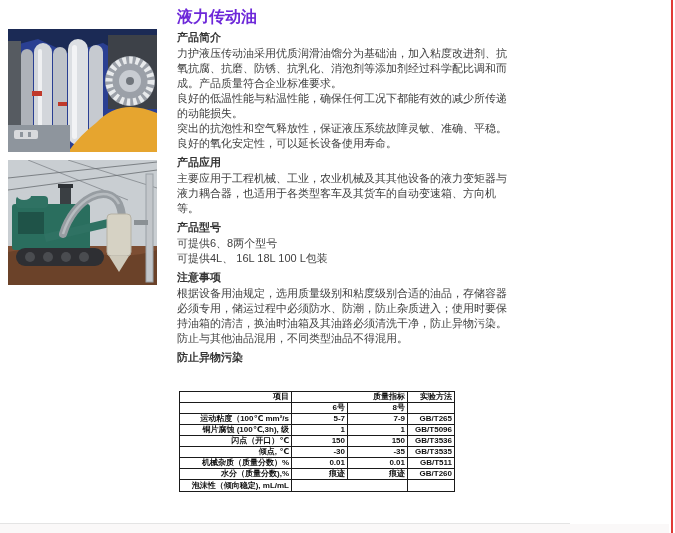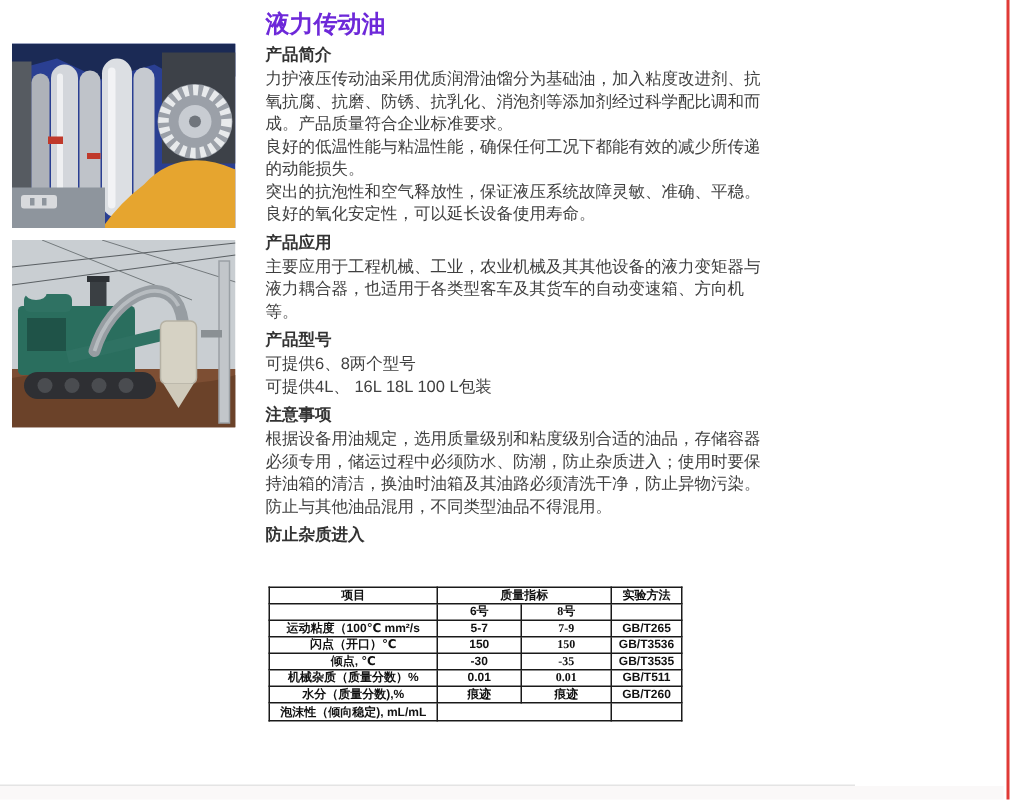--- a/index.html
+++ b/index.html
@@ -17,25 +17,25 @@
   .photo-2 { position:absolute; left:0; top:131px; }
 
   .content { position:absolute; left:177px; top:8px; width:336px; }
   .title { font-size:16px; font-weight:bold; color:#6d28d9; line-height:18px; margin:0 0 4px 0; }
   .h { font-size:11px; font-weight:bold; color:#333; line-height:13px; margin:5px 0 2px 0; }
   p.body { font-size:11px; line-height:15px; margin:0; color:#404040; }
 
   table.spec { border-collapse:collapse; margin:27px 0 0 2px; table-layout:fixed; }
   table.spec td, table.spec th {
     border:1px solid #1a1a1a; font-size:8px; font-weight:bold; color:#111;
-    padding:0 2px; height:10px; line-height:10px; text-align:center; overflow:hidden; white-space:nowrap;
+    padding:0 2px; height:10px; line-height:10px; text-align:right; overflow:hidden; white-space:nowrap;
   }
-  table.spec .c1 { width:107px; text-align:center;margin-left:20px; }
+  table.spec .c1 { width:107px; text-align:right;margin-left:20px; }
   table.spec .c2 { width:51px; }
-  table.spec .c3 { width:55px;font-family:Liberation Serif, serif; }
+  table.spec .c3 { width:55px; }
   table.spec .c4 { width:42px; }
   table.spec td.tall { height:auto; vertical-align:top; }
   table.spec td.tall div { height:11px; line-height:11px; }
 </style>
 </head>
 <body>
 
 <div class="photos">
   <svg class="photo" width="149" height="123" viewBox="0 0 149 123" xmlns="http://www.w3.org/2000/svg">
     <rect x="0" y="0" width="149" height="123" fill="#2a3f92"></rect>
@@ -105,40 +105,46 @@
   <p class="body">主要应用于工程机械、工业，农业机械及其其他设备的液力变矩器与液力耦合器，也适用于各类型客车及其货车的自动变速箱、方向机等。</p>
 
   <div class="h">产品型号</div>
   <p class="body">可提供6、8两个型号</p>
 
   <p class="body">可提供4L、 16L 18L  100 L包装</p>
 
   <div class="h">注意事项</div>
   <p class="body">根据设备用油规定，选用质量级别和粘度级别合适的油品，存储容器必须专用，储运过程中必须防水、防潮，防止杂质进入；使用时要保持油箱的清洁，换油时油箱及其油路必须清洗干净，防止异物污染。防止与其他油品混用，不同类型油品不得混用。</p>
 
-  <div class="h">防止杂质进入</div>
+  <div class="h">防止异物污染</div>
 
   <table class="spec">
     <tbody>
         <tr>
       <td class="c1">项目</td>
       <td colspan="2">质量指标</td>
       <td class="c4">实验方法</td>
     </tr>
     <tr>
       <td class="c1"></td>
       <td class="c2">6号</td>
       <td class="c3">8号</td>
       <td class="c4"></td>
     </tr>
     <tr>
       <td class="c1">运动粘度（100℃ mm²/s</td>
       <td class="c2">5-7</td>
       <td class="c3">7-9</td>
       <td class="c4">GB/T265</td>
+    </tr>
+    <tr>
+      <td class="c1">铜片腐蚀 (100℃,3h), 级</td>
+      <td class="c2">1</td>
+      <td class="c3">1</td>
+      <td class="c4">GB/T5096</td>
     </tr>
     <tr>
       <td class="c1">闪点（开口）℃</td>
       <td class="c2">150</td>
       <td class="c3">150</td>
       <td class="c4">GB/T3536</td>
     </tr>
     <tr>
       <td class="c1">倾点, ℃</td>
       <td class="c2">-30</td>

